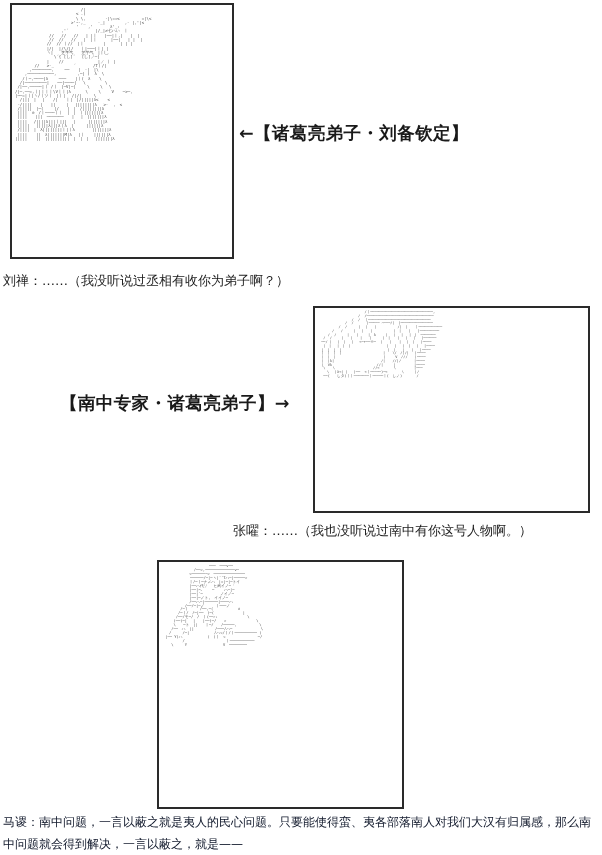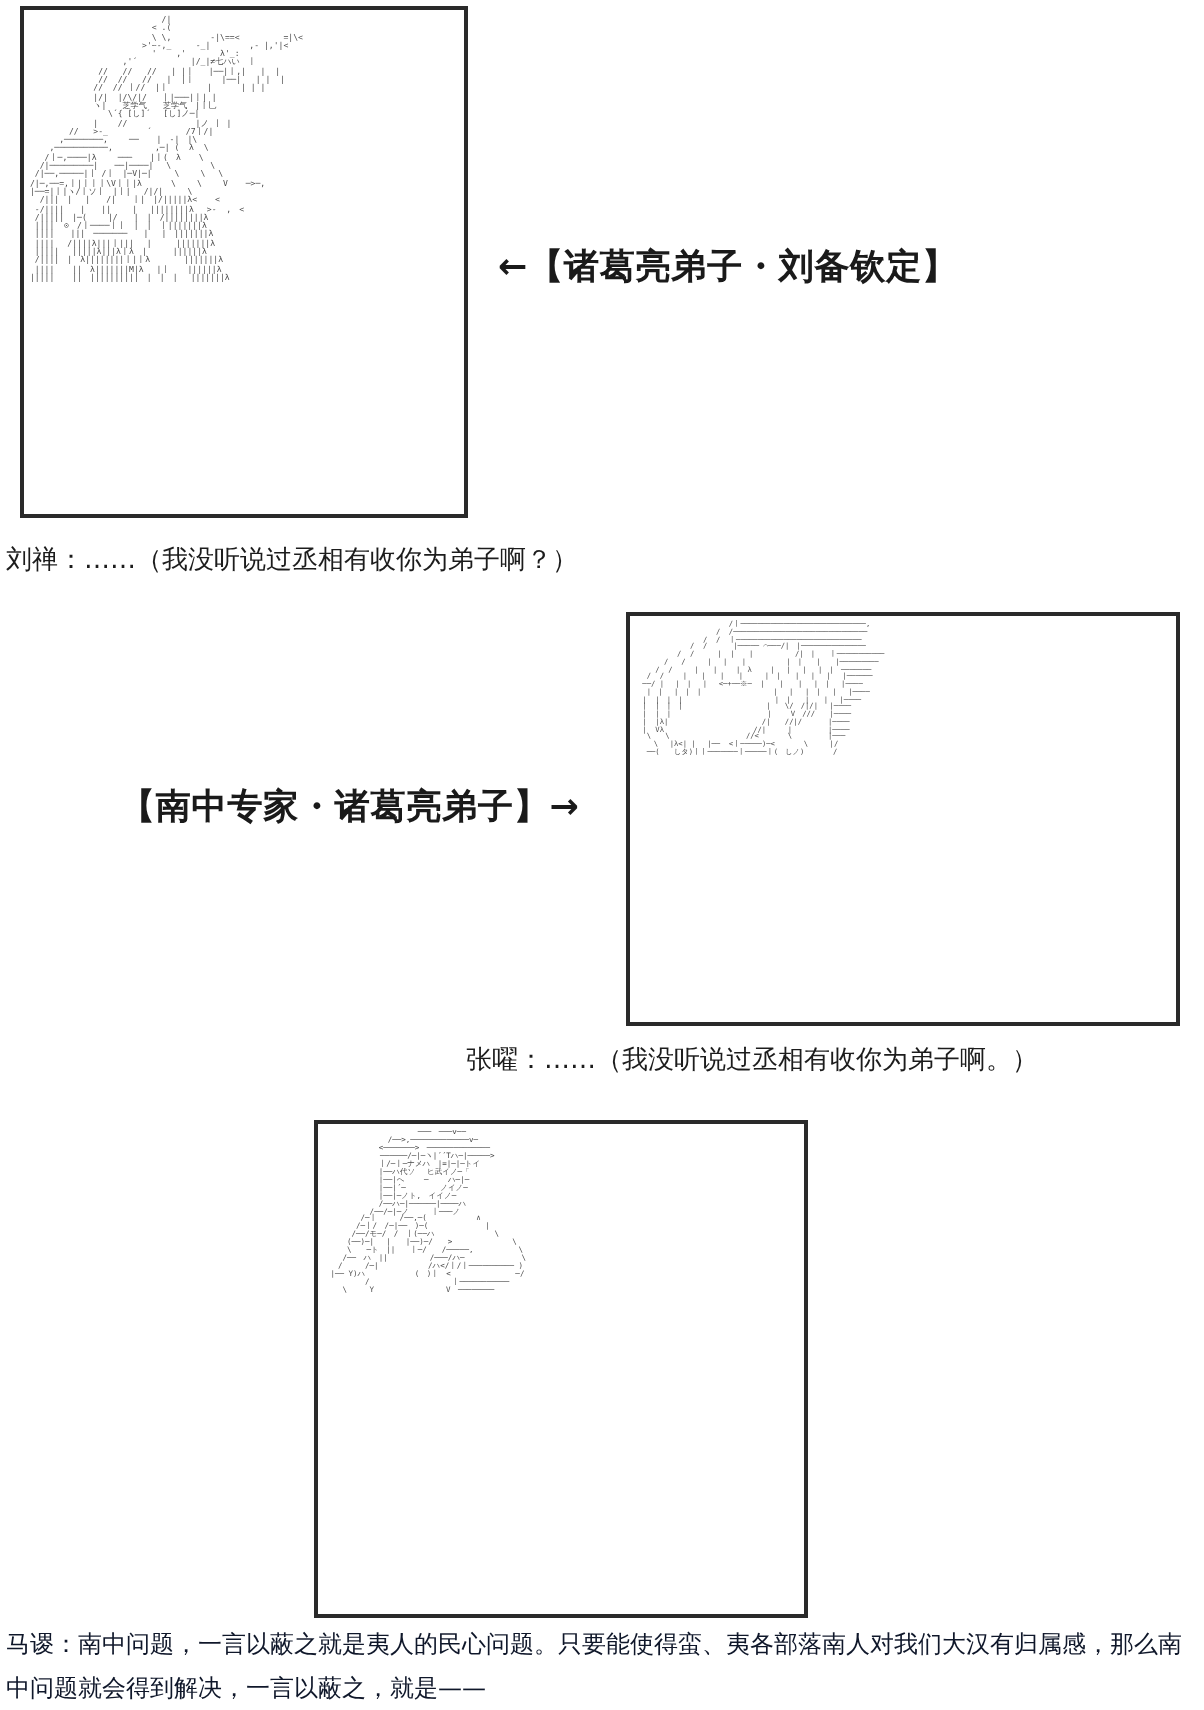--- a/index.html
+++ b/index.html
@@ -73,21 +73,21 @@
   .tag-label {
     position: absolute;
     font-family: "DejaVu Sans", "Liberation Sans", sans-serif;
     font-weight: bold;
     font-size: 17.5px;
     letter-spacing: 0.4px;
     color: #1a1a1a;
     white-space: nowrap;
   }
   #tag-disciple {
-    left: 249px;
+    left: 239px;
     top: 121px;
   }
   #tag-nanzhong {
     left: 60px;
     top: 391px;
   }
 
   
   .dialogue {
     position: absolute;
@@ -175,21 +175,21 @@
  |  |　|　|　 　 　 　 　 　 　 　 |　|　　|　　|　 |────
  |  |　|　|　 　 　 　 　 　 　　|　　\/　/|/|　 |────
  |  |　|　 　  　 　 　 　 　 　 |　 　V　///　　|────
  |  |λ| 　　 　  　　　　　　　 /|　　//|/　 　　|────
  |  Vλ　　　　　　 　 　 　　 //|　　　|　　　　　|────
   \　　\　 　 　　 　 　 　 //&lt;　　　　\　　　　　|───
   　\　 |λ&lt;| |　 |──  &lt;丨─────)─&lt;　　　　\　　　|/
   ──(　　しタ)丨丨───────丨─────丨(　しノ)　　　　/</pre>
 </div>
 
-<div class="dialogue" id="dialogue-zhangyi">张嚁：……（我没听说过丞相有收你为弟子啊。）</div>
+<div class="dialogue" id="dialogue-zhangyi">张嚁：……（我也没听说过南中有你这号人物啊。）</div>
 
 <div class="aa-frame" id="aa-frame-3">
   <pre class="aa-art">                　 　───　───v──
            　 /──&gt;,─────────────v─
           　&lt;───────&gt;　──────────────
        　　　──────/─|─ヽ|´´Tハ─|─────&gt;
         　  丨/─丨─ナメハ　|=|─|─トイ
          　 |──ハ代ソ　 ヒ武イノ─「
          　 |──|ヘ 　　─ 　　ハ─|─
          　 |──|´─ 　　　　ノイノ─

